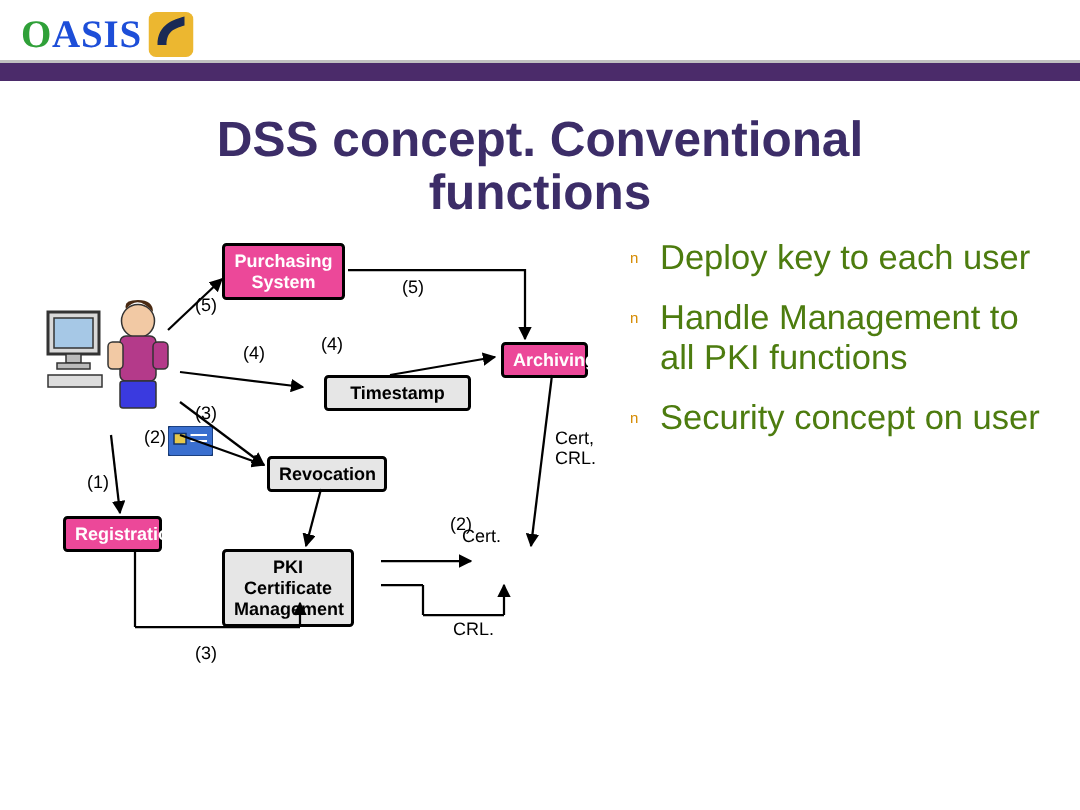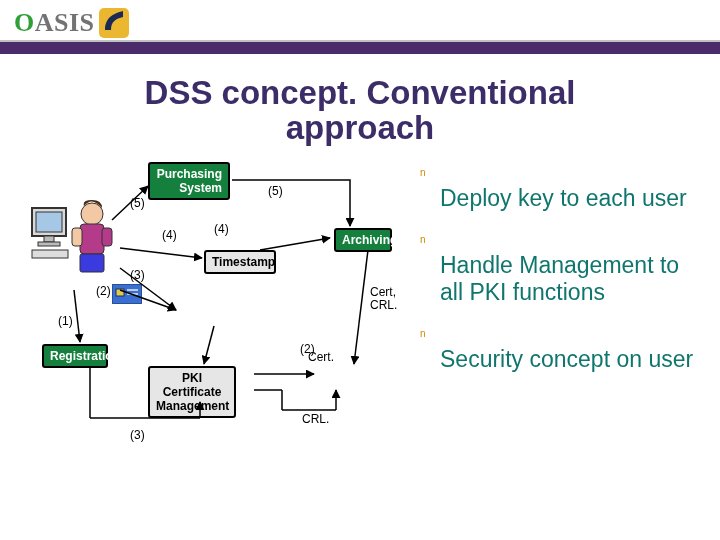--- a/index.html
+++ b/index.html
@@ -67,23 +67,22 @@
     position: absolute;
     border: 2px solid #000;
     background: #e6e6e6;
     font-weight: bold;
     font-size: 12px;
     padding: 3px 6px;
     text-align: center;
     border-radius: 3px;
   }
   .node-blue {
-    background: #15803d;
+    background: #ec4899;
     color: #fff;
-    text-align: right;
   }
   .edge-label {
     position: absolute;
     font-size: 12px;
     color: #000;
     white-space: nowrap;
   }
   svg.arrows {
     position: absolute;
     top: 0; left: 0;
@@ -103,48 +102,47 @@
   }
   .bullet-mark {
     color: #d58a00;
     font-size: 10px;
     width: 20px;
     text-align: left;
     padding-top: 9px;
   }
   .bullet-text {
     font-size: 23px;
-    color: #0f766e;
+    color: #4d7c0f;
     line-height: 1.15;
     flex: 1;
-    margin-top: 27px;
   }
   .user-illustration {
     position: absolute;
   }
 </style>
 </head>
 <body>
 
 <div class="header">
   <div class="logo">
     <span class="logo-text">
-      <span style="color:#2fa038">O</span><span style="color:#737373">ASIS</span>
+      <span style="color:#2fa038">O</span><span style="color:#1d4ed8">ASIS</span>
     </span>
     <svg class="logo-icon" viewBox="0 0 30 30">
       <rect x="0" y="0" width="30" height="30" fill="#ecb730" rx="5" ry="5"></rect>
       <path d="M6 22 C6 8, 17 5, 24 3 L24 9 C17 11, 12 13, 12 22 Z" fill="#1a2a55"></path>
     </svg>
   </div>
   <div class="header-line"></div>
 </div>
 
 <div class="title">
   <span>DSS concept. Conventional</span><br>
-  <span>approach</span>
+  <span>functions</span>
 </div>
 
 <div class="content">
 
   <div class="diagram">
 
     <div class="user-illustration" style="left:30px; top:48px;">
       <svg width="90" height="90" viewBox="0 0 90 90">
 
         <rect x="2" y="10" width="34" height="28" fill="#d9d9d9" stroke="#333" stroke-width="2"></rect>
@@ -167,21 +165,22 @@
       <svg width="30" height="20" viewBox="0 0 30 20">
         <rect x="0" y="0" width="30" height="20" fill="#3a6fcf" stroke="#12336a" rx="2"></rect>
         <rect x="4" y="5" width="8" height="7" fill="#e6c84a" stroke="#12336a"></rect>
         <line x1="15" y1="6" x2="26" y2="6" stroke="#fff" stroke-width="1.3"></line>
         <line x1="15" y1="10" x2="26" y2="10" stroke="#fff" stroke-width="1.3"></line>
       </svg>
     </div>
 
     <div class="node-box node-blue" style="left:148px; top:12px; width:82px;"><span>Purchasing<br>System</span></div>
     <div class="node-box node-blue" style="left:334px; top:78px; width:58px;"><span>Archiving</span></div>
-    <div class="node-box" style="left:204px; top:100px; width:72px;"><span>Timestamp</span></div>
+    <div class="node-box" style="left:216px; top:100px; width:98px;"><span>Timestamp</span></div>
+    <div class="node-box" style="left:178px; top:154px; width:80px;"><span>Revocation</span></div>
     <div class="node-box node-blue" style="left:42px; top:194px; width:66px;"><span>Registration</span></div>
     <div class="node-box" style="left:148px; top:216px; width:88px;"><span>PKI Certificate<br>Management</span></div>
 
     <svg class="arrows">
       <defs>
         <marker id="ah" viewBox="0 0 10 10" refX="9" refY="5" markerWidth="6" markerHeight="6" orient="auto-start-reverse">
           <path d="M0 0 L10 5 L0 10 z" fill="#000"></path>
         </marker>
       </defs>
 

